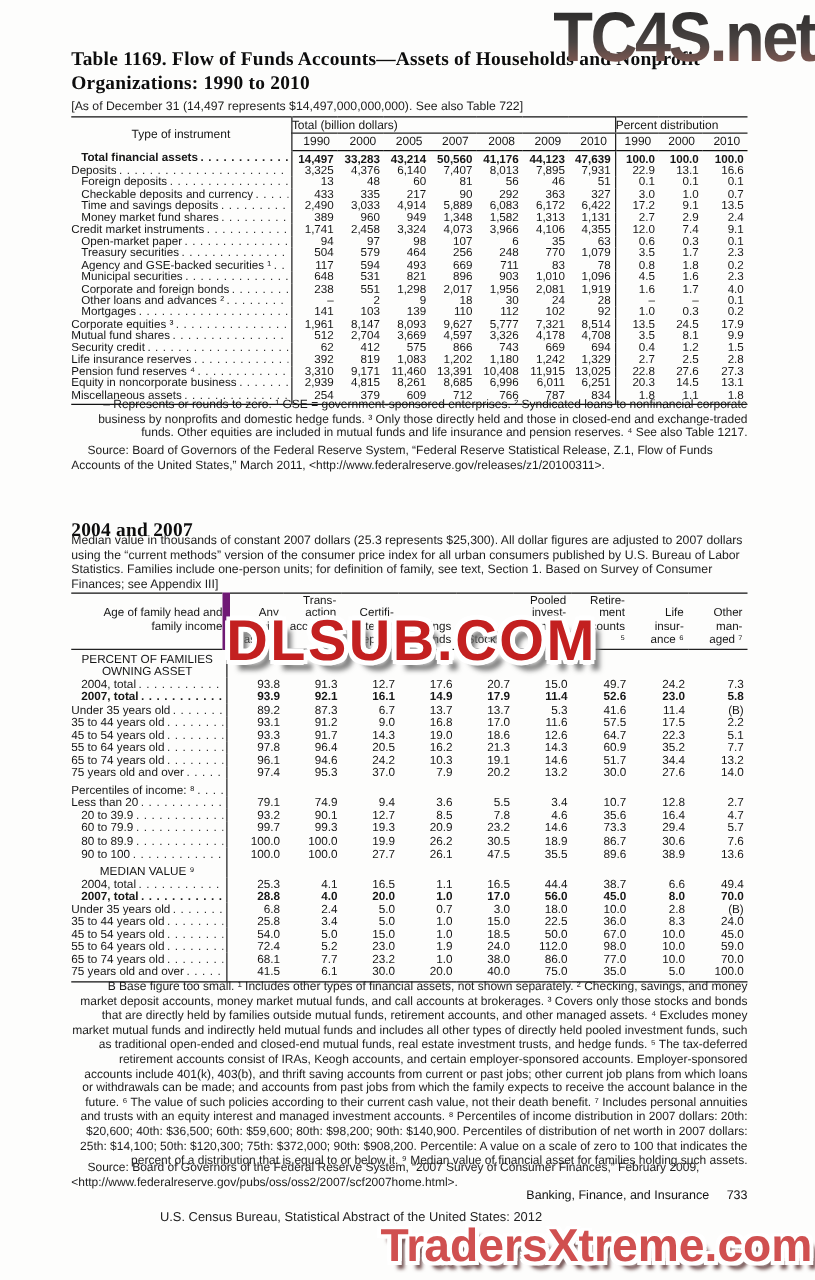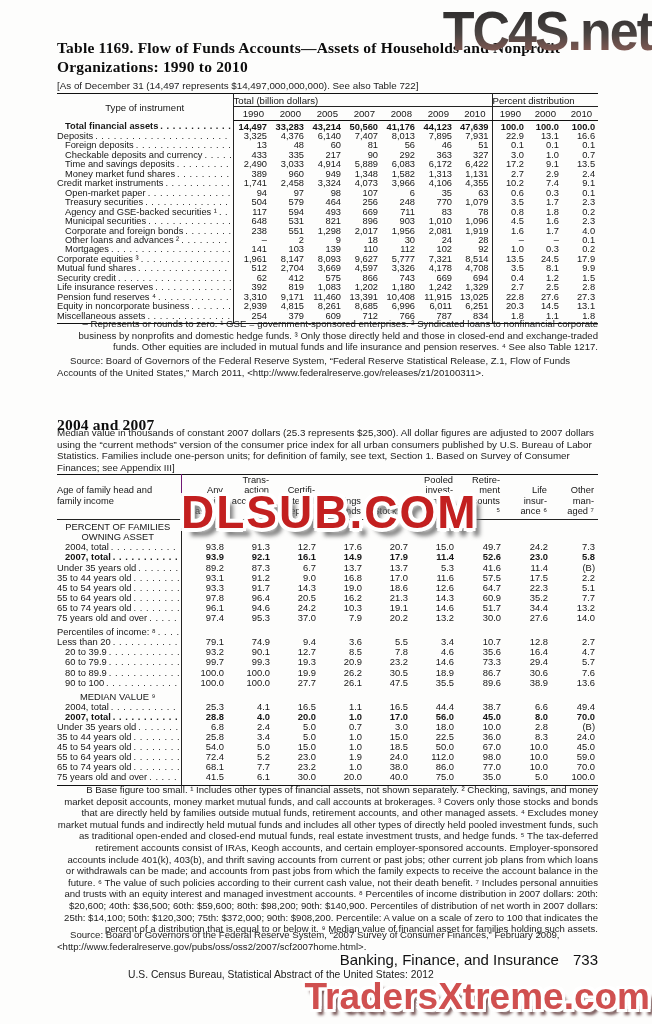--- a/index.html
+++ b/index.html
@@ -30,21 +30,21 @@
   
   .t1169 thead th { font-size:9.6px; color:#161616; }
   .t1169 .stub-h { border-right:1px solid #222; text-align:center; vertical-align:middle; }
   .t1169 .grp { border-bottom:1px solid #222; height:13px; text-align:left; }
   .t1169 .sep { border-left:1px solid #222; }
   .t1169 .yr { height:13.5px; text-align:right; padding-right:6px; border-bottom:1.6px solid #111; }
   .t1169 tbody td { height:9.45px; line-height:9.45px; font-size:9.3px; }
 
   
   .t1170 thead th { font-size:9.3px; line-height:10.3px; padding-bottom:3px; border-bottom:1px solid #222; }
-  .t1170 .stub2 { border-right:1px solid #701a75; text-align:left; vertical-align:middle; }
+  .t1170 .stub2 { border-right:6px solid #701a75; text-align:right; vertical-align:middle; }
   .t1170 .colh { text-align:right; vertical-align:bottom; padding-right:4px; }
   .t1170 tbody td { height:10.1px; line-height:10.1px; font-size:9.4px; }
 
   
   tbody .lbl { border-right:1px solid #222; padding-right:2px; }
   tbody .ind .lw { padding-left:8px; }
   tbody .num { text-align:right; padding-right:3px; white-space:nowrap; }
   tbody tr.bold { font-weight:bold; }
   tbody tr.gap td { padding-top:4px; height:14px; }
   tbody tr:first-child td { padding-top:2px; height:12px; }
@@ -52,21 +52,21 @@
   .sec { text-align:center; font-size:9.4px; line-height:10.2px; }
   .lw { display:flex; align-items:baseline; overflow:hidden; }
   .lt { white-space:nowrap; }
   .leader { flex:1 1 auto; overflow:hidden; white-space:nowrap; margin-left:2px; color:#222; }
   .leader::after {
     content:". . . . . . . . . . . . . . . . . . . . . . . . . . . . . . . . . . . . . . . . . . . . . . . . . . . . . . . . . . . .";
     letter-spacing:.5px;
   }
 
   
-  .footer-right { position:absolute; top:951px; right:54px; font-size:15px; color:#111; }
+  .footer-right { position:absolute; top:951px; right:54px; font-size:10px; color:#111; }
   .footer-right .pgnum { margin-left:14px; }
   .footer-left { position:absolute; top:969px; left:128px; font-size:10.3px; color:#222; }
 
   
   .wm { position:absolute; font-weight:bold; white-space:nowrap; z-index:50; }
   .wm-top {
     top:-2px; right:0; font-size:52px; letter-spacing:-2px;
     transform:scaleY(1.08); transform-origin:top right;
     color:#413c3a;
   }
@@ -253,21 +253,21 @@
             <span class="leader"></span>
           </div>
         </td>
         <td class="num">1,741</td>
         <td class="num">2,458</td>
         <td class="num">3,324</td>
         <td class="num">4,073</td>
         <td class="num">3,966</td>
         <td class="num">4,106</td>
         <td class="num">4,355</td>
-        <td class="num sep">10.2</td>
+        <td class="num sep">12.0</td>
         <td class="num">7.4</td>
         <td class="num">9.1</td>
       </tr>
       <tr>
         <td class="lbl ind">
           <div class="lw">
             <span class="lt">Open-market paper</span>
             <span class="leader"></span>
           </div>
         </td>

